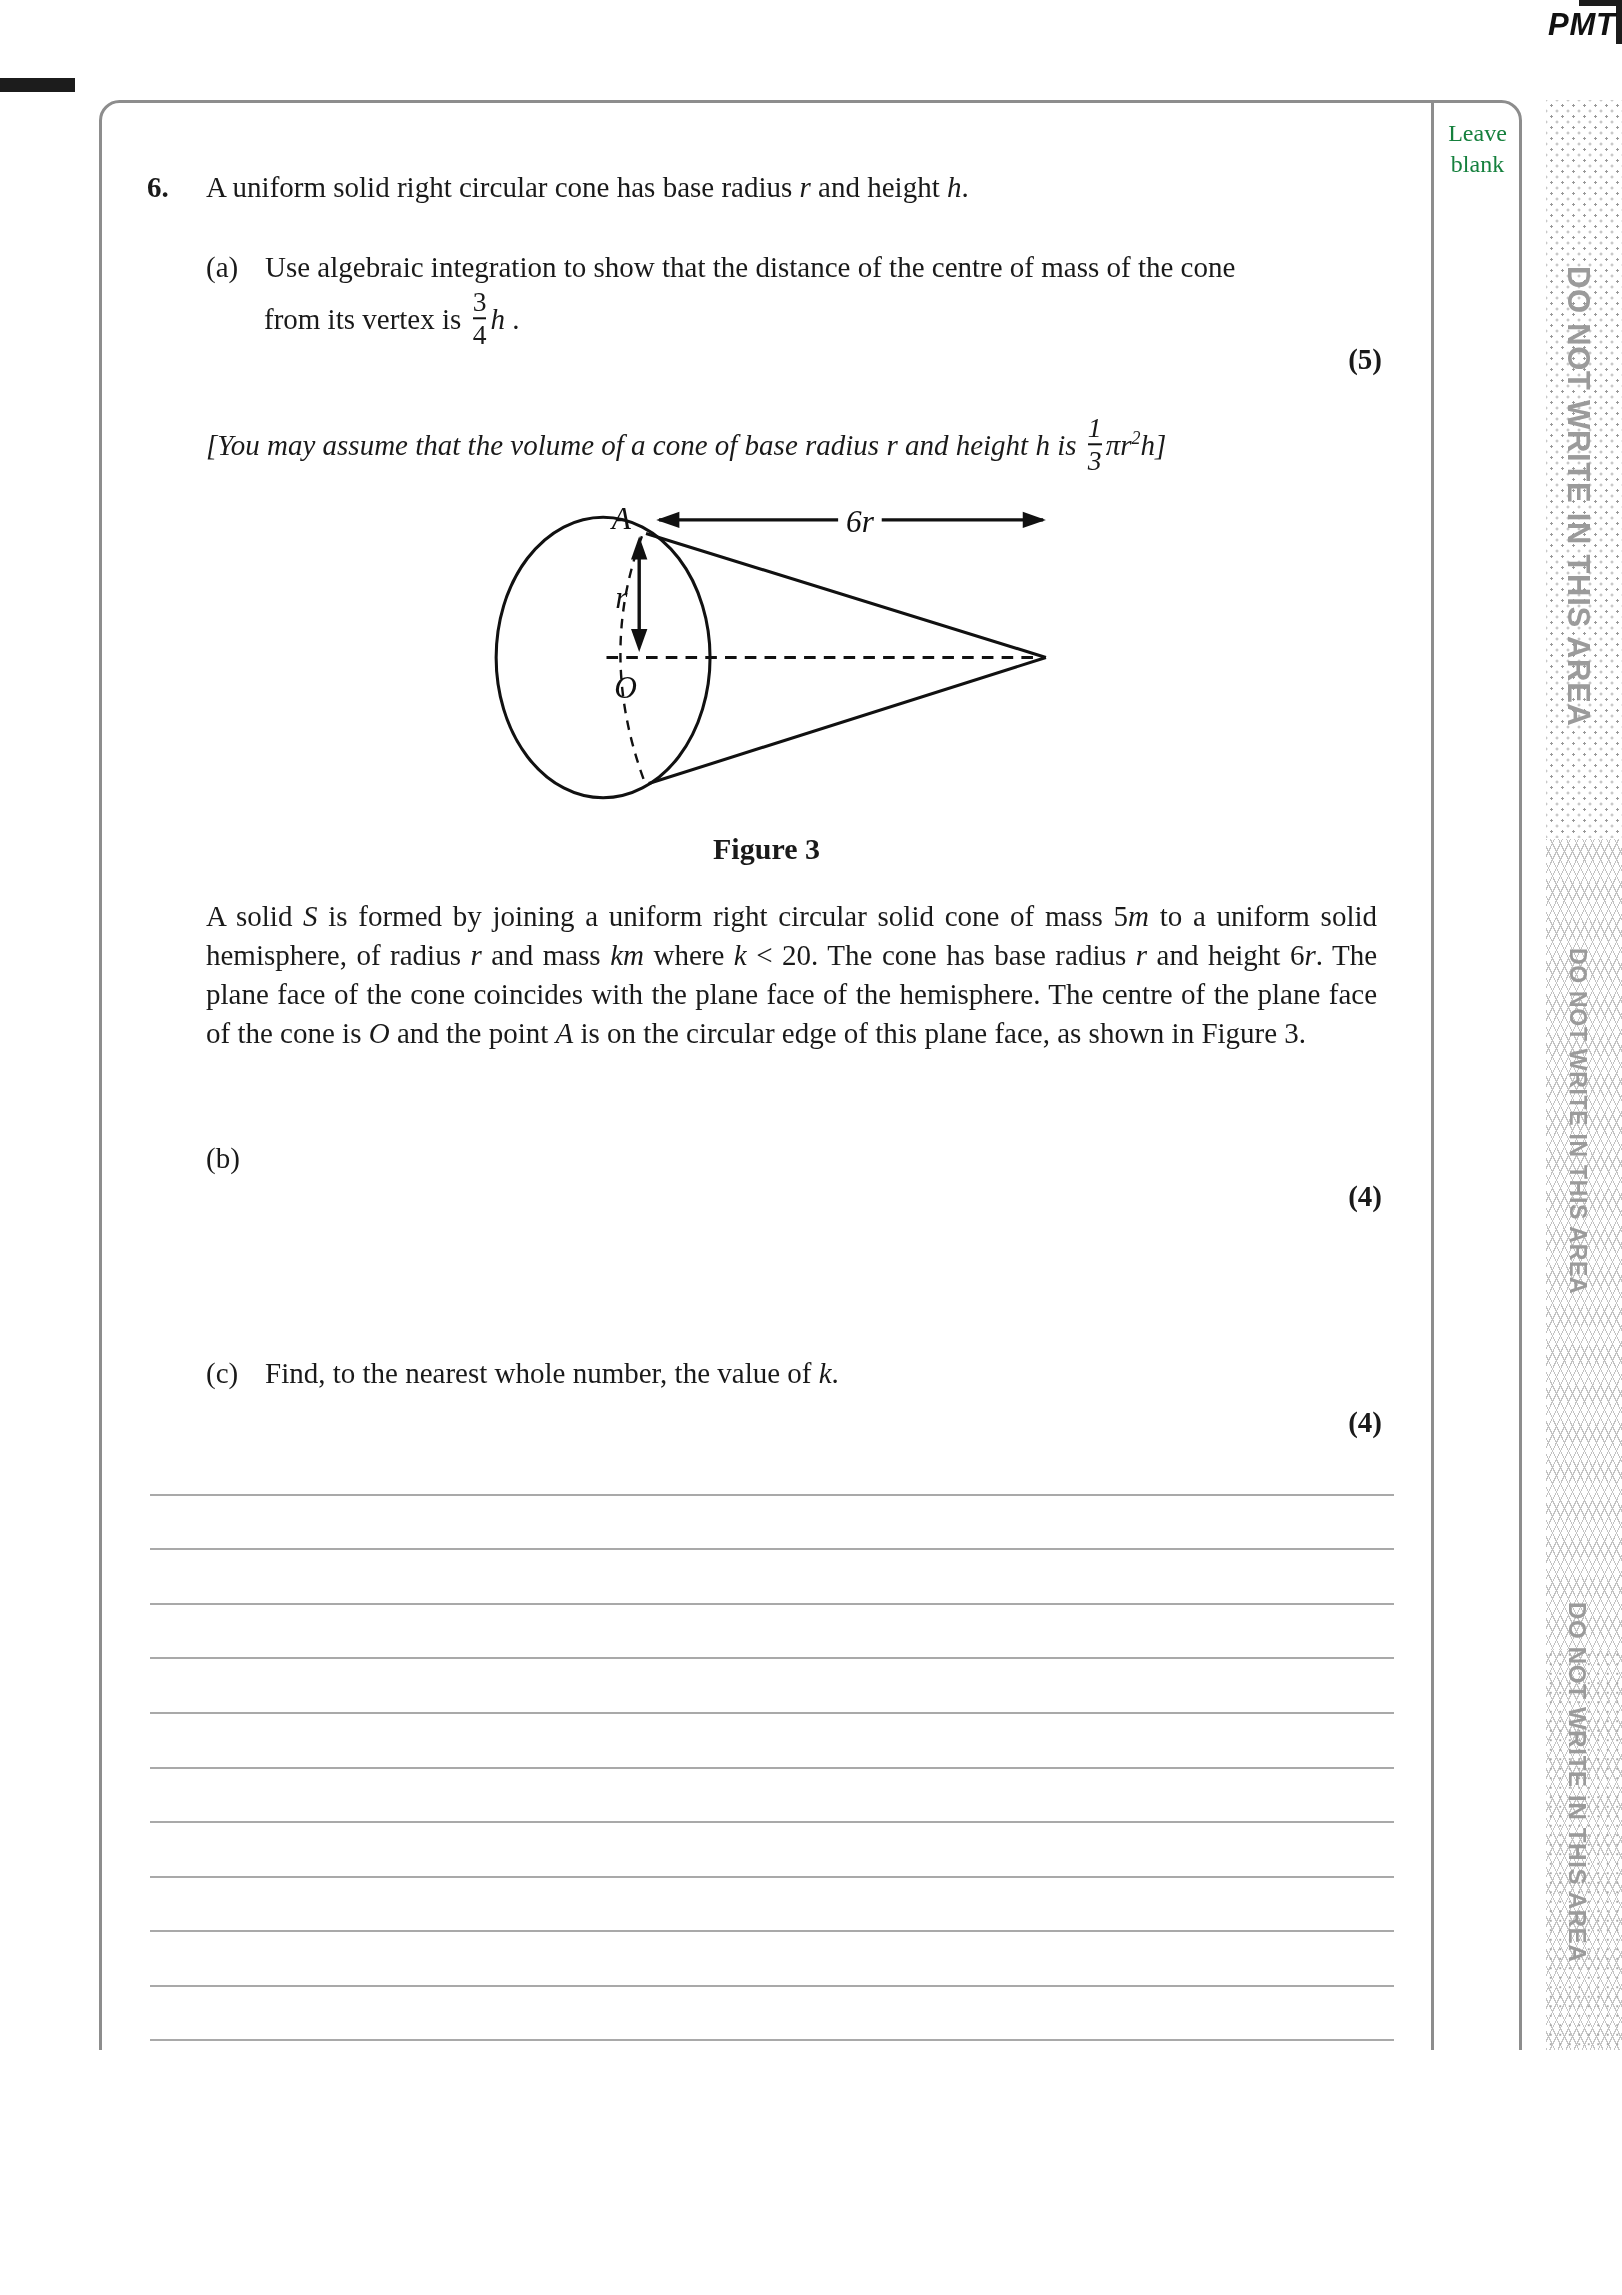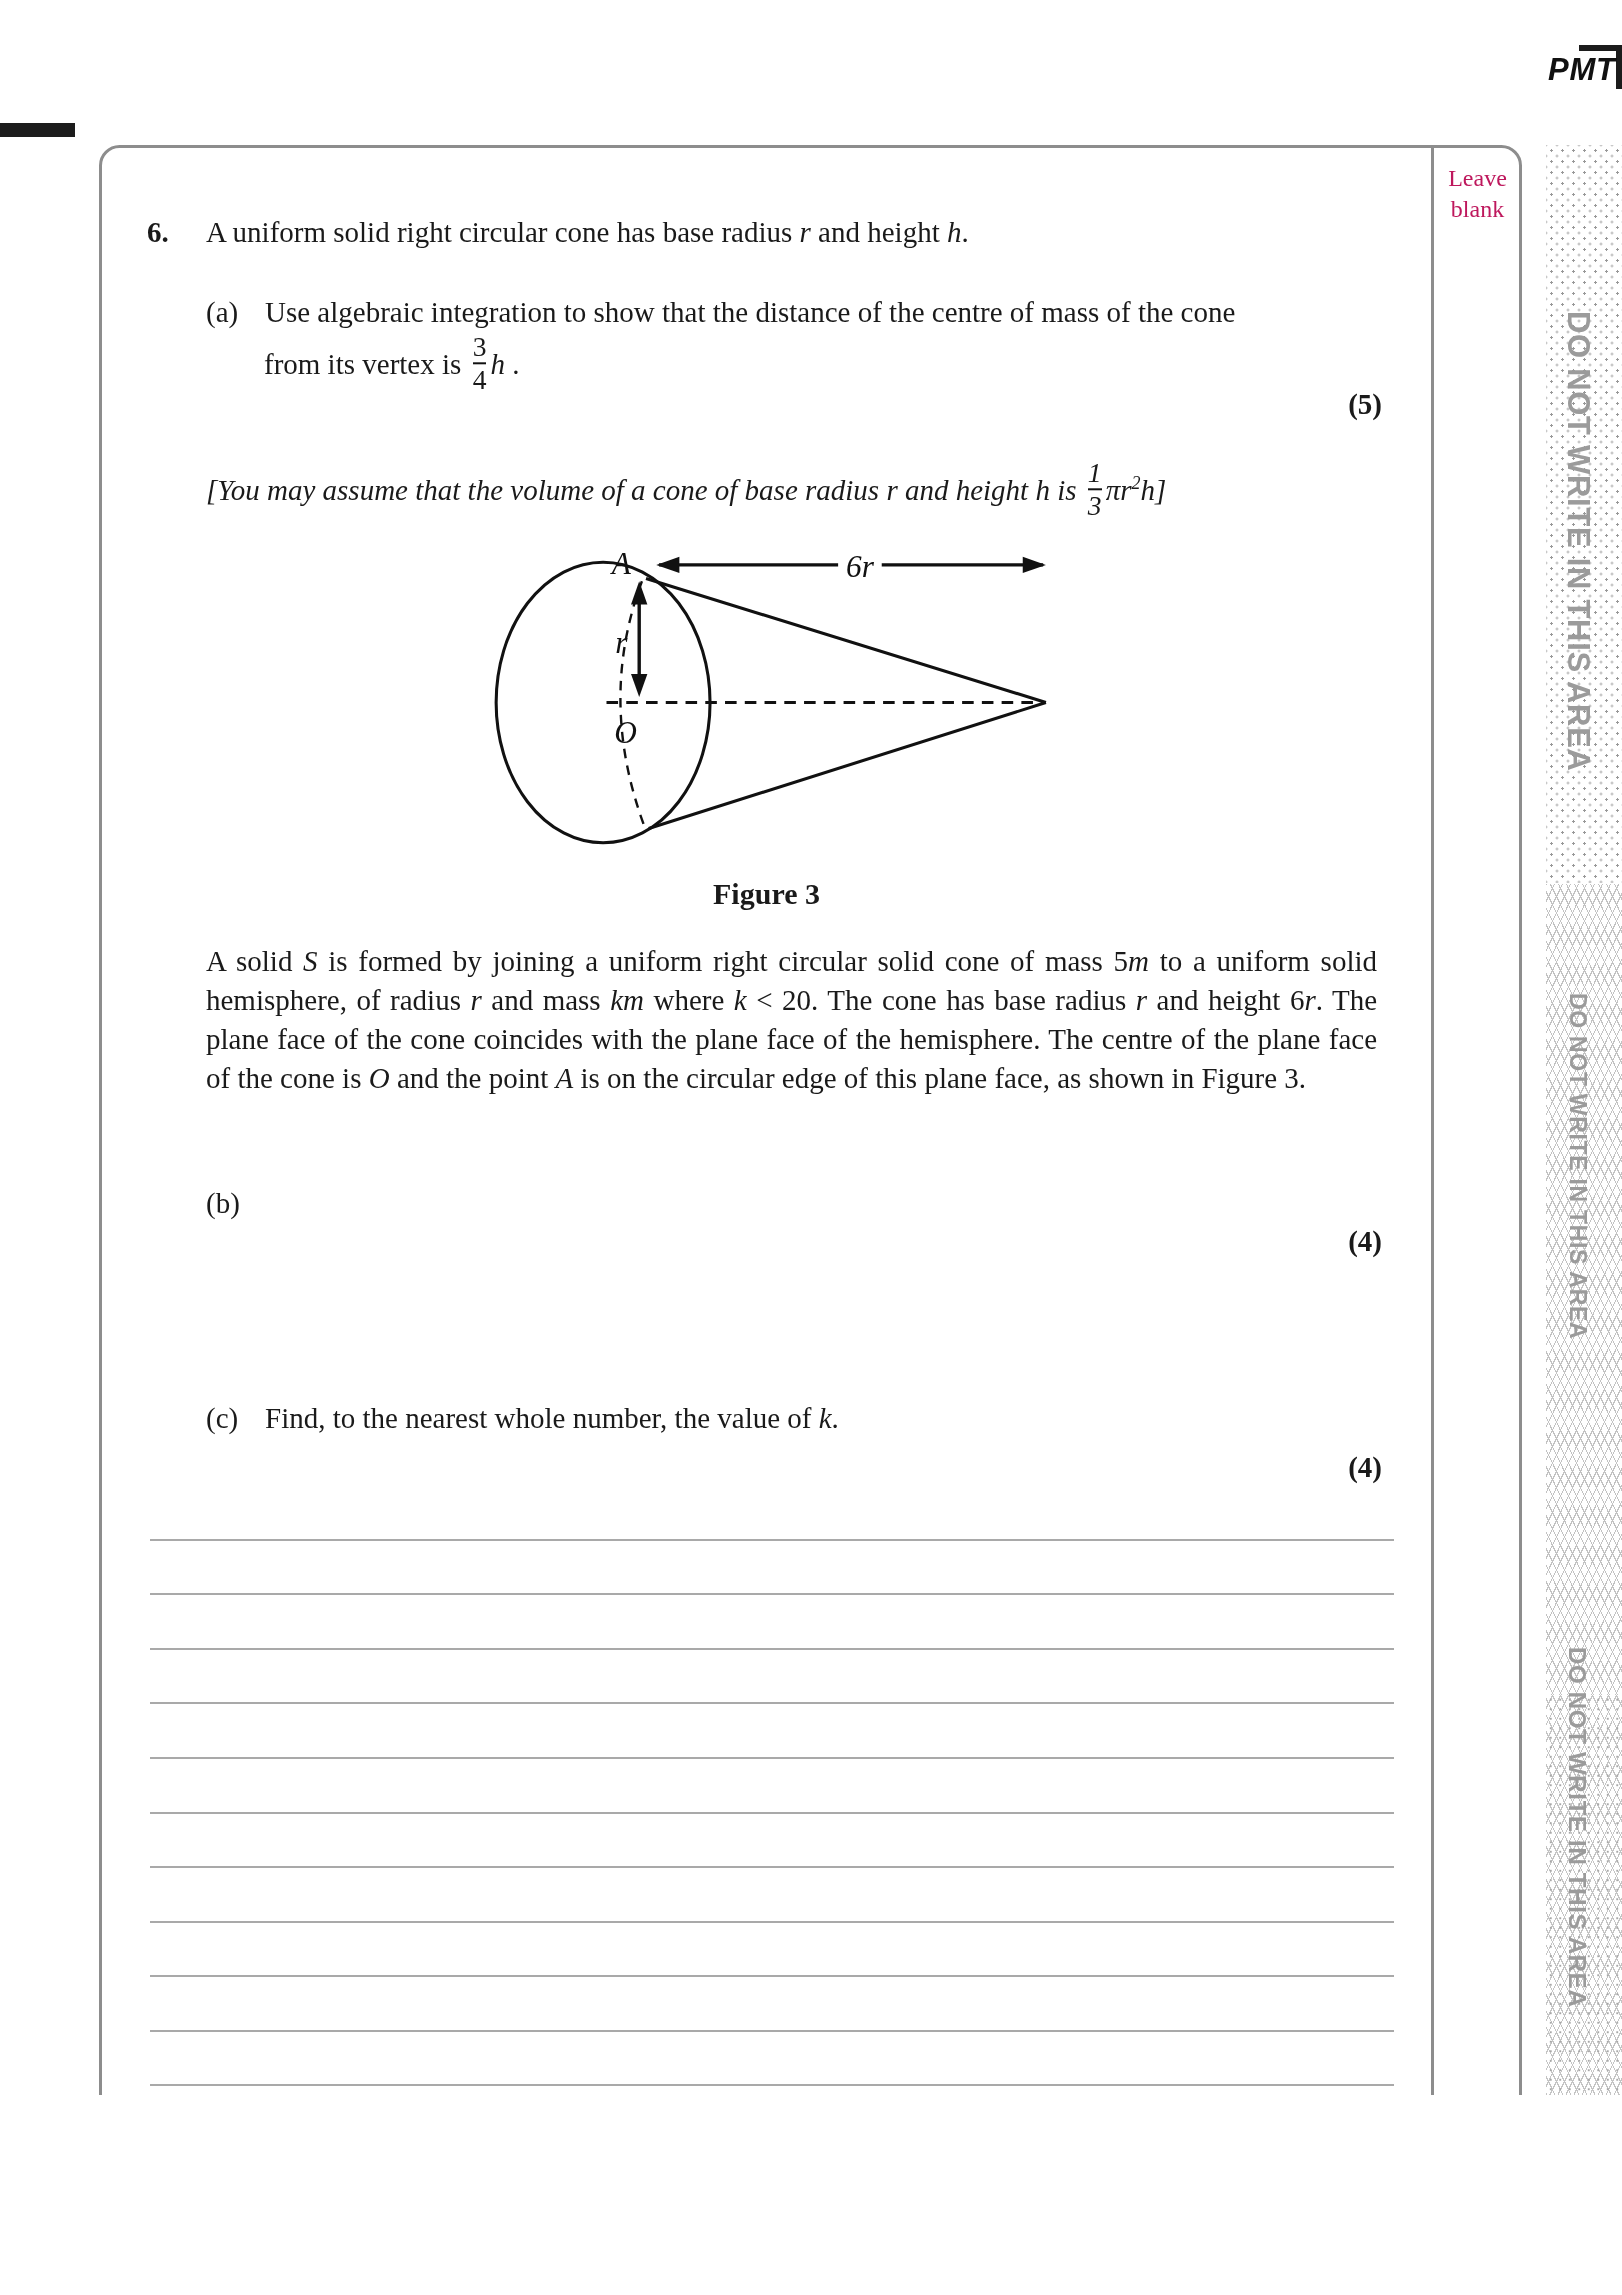--- a/index.html
+++ b/index.html
@@ -1,33 +1,33 @@
 <!DOCTYPE html>
 <html style="font-size:11px"><head>
 <meta charset="utf-8">
 <style>
   html,body{margin:0;padding:0;background:#ffffff;}
   .page{position:relative;width:1623px;height:2050px;background:#ffffff;overflow:hidden;
-        font-family:"Liberation Serif", serif;color:#1a1a1a;margin-top:45px;}
+        font-family:"Liberation Serif", serif;color:#1a1a1a;}
 
   
   .regmark{position:absolute;background:#1c1c1c;}
 
   
   .pmt-text{position:absolute;left:1548px;top:6.8px;width:68px;
             font-family:"Liberation Sans",sans-serif;font-style:italic;font-weight:700;
             font-size:31px;color:#111;letter-spacing:0.7px;}
 
   
   .main-box{position:absolute;left:99px;top:100px;width:1423px;height:2056px;
             border:3.4px solid #8d8d8d;border-radius:20.5px;box-sizing:border-box;
             box-shadow:0 8.2px 0 -3.4px #ababab;background:#fff;}
   .divider{position:absolute;top:0;bottom:0;left:1329px;width:2.7px;background:#8d8d8d;}
   .leave-blank{position:absolute;left:1332px;top:15px;width:87px;text-align:center;
-               font-size:24px;line-height:31px;color:#be185d;}
+               font-size:24px;line-height:31px;color:#15803d;}
 
   
   .txt{position:absolute;font-size:29px;line-height:39px;}
   .q-number{left:45px;top:65px;font-weight:700;}
   .intro{left:104px;top:65px;width:1200px;}
   .part-row{padding-left:59px;}
   .part-label{position:absolute;left:0;top:0;}
   .marks{position:absolute;left:0;width:1280px;text-align:right;font-weight:700;}
   .it{font-style:italic;}
   .sup{vertical-align:super;font-size:0.62em;line-height:0;}

